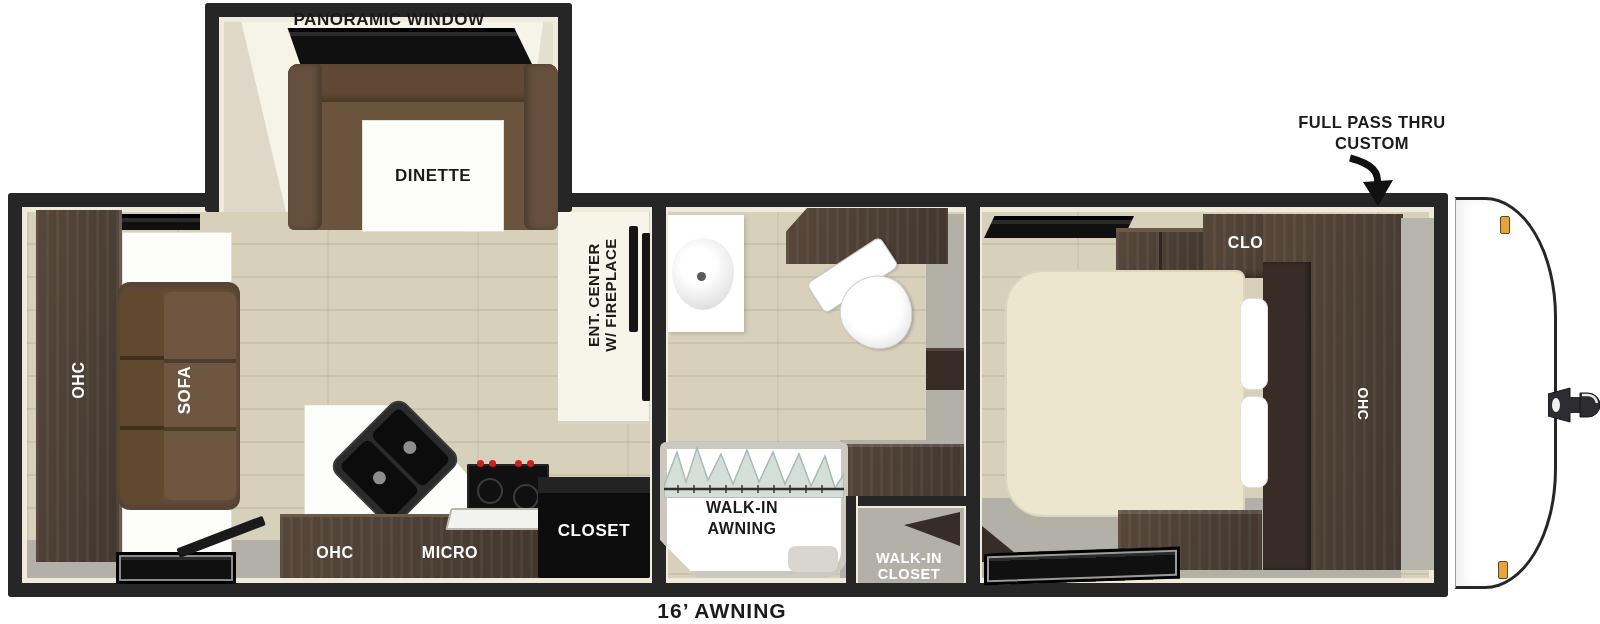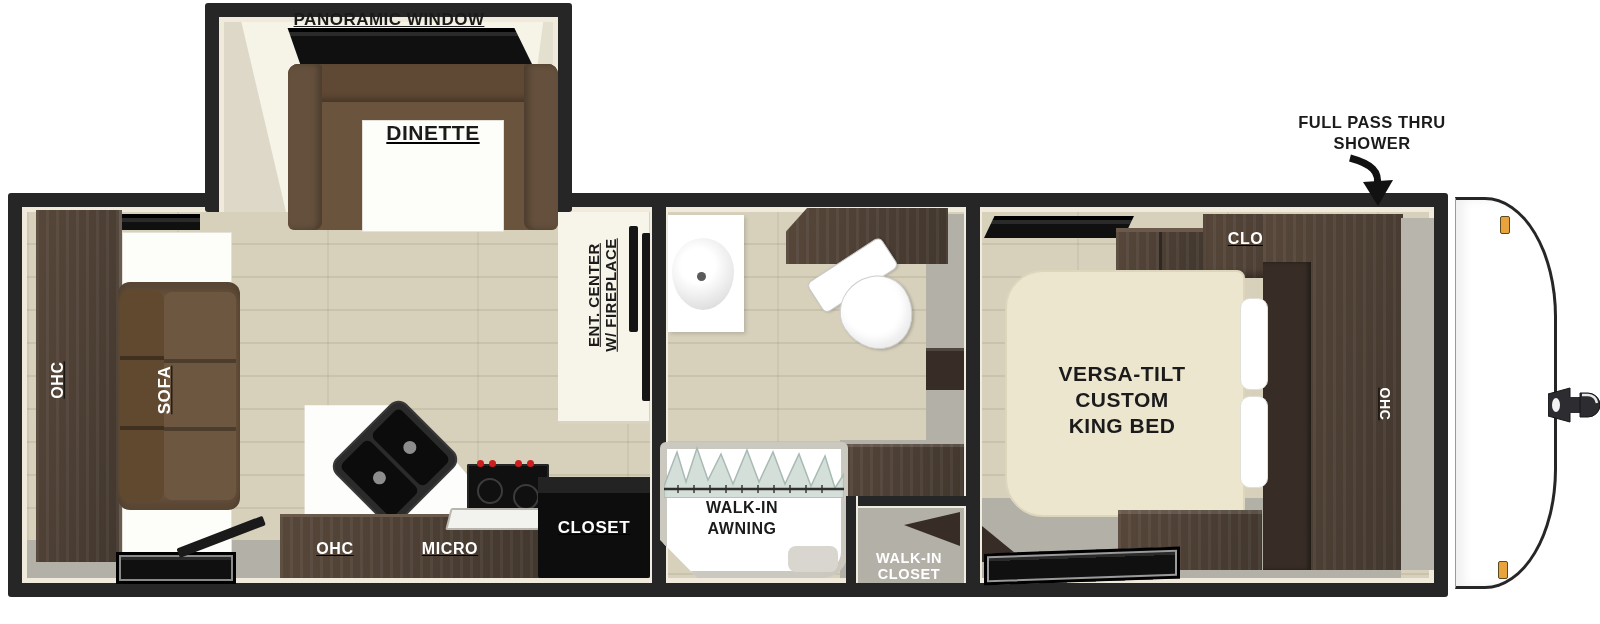--- a/index.html
+++ b/index.html
@@ -16,21 +16,21 @@
   .creamroom{background:#f6f3e7;}
   .walnut{background:
       repeating-linear-gradient(90deg, rgba(255,255,255,.05) 0 3px, transparent 3px 10px),
       linear-gradient(100deg,#57473a,#42372e);}
   .wdark{background:#382d26;}
   .whiteblock{background:#fdfdf9;border:1px solid #e4e2d8;box-sizing:border-box;}
   .blackglass{background:linear-gradient(180deg,#000 0 4px,#2a2a2a 4px 8px,#101010 8px);}
   
   .lbl{font-weight:bold;color:#1b1b1b;letter-spacing:.5px;white-space:nowrap;}
   .lblw{font-weight:bold;color:#ffffff;letter-spacing:.6px;white-space:nowrap;}
-  .cc{display:flex;justify-content:center;text-align:center;text-decoration:underline;}
+  .cc{display:flex;align-items:center;justify-content:center;text-align:center;}
   .col{display:flex;flex-direction:column;align-items:center;justify-content:center;text-align:center;}
   .rot-ccw{transform:rotate(-90deg);}
   .rot-cw{transform:rotate(90deg);}
   svg{display:block;}
 </style>
 </head>
 <body>
 
 <div id="stage">
 
@@ -52,21 +52,21 @@
   <div class="abs blackglass" style="left:280px;top:28px;width:252px;height:36px;clip-path:polygon(3% 0,93% 0,100% 100%,8% 100%);"></div>
   <div class="abs lbl cc" style="left:269px;top:10px;width:240px;height:20px;font-size:17px;">
     <span>PANORAMIC WINDOW</span>
   </div>
 
   <div class="abs" style="left:288px;top:64px;width:270px;height:166px;background:#6b543e;border-radius:10px 10px 6px 6px;"></div>
   <div class="abs" style="left:288px;top:64px;width:270px;height:38px;background:#5f4935;border-radius:10px 10px 4px 4px;box-shadow:inset 0 -4px 6px rgba(0,0,0,.25);"></div>
   <div class="abs" style="left:288px;top:64px;width:34px;height:166px;background:#64503c;border-radius:10px 4px 8px 8px;box-shadow:inset -4px 0 6px rgba(0,0,0,.25);"></div>
   <div class="abs" style="left:524px;top:64px;width:34px;height:166px;background:#64503c;border-radius:4px 10px 8px 8px;box-shadow:inset 4px 0 6px rgba(0,0,0,.25);"></div>
   <div class="abs whiteblock cc" style="left:362px;top:120px;width:142px;height:112px;">
-    <span class="lbl" style="font-size:21px;">DINETTE</span>
+    <span class="lbl" style="font-size:17px;">DINETTE</span>
   </div>
 
   <div class="abs blackglass" style="left:112px;top:214px;width:88px;height:16px;"></div>
 
   <div class="abs walnut" style="left:36px;top:210px;width:86px;height:352px;box-shadow:inset -3px 0 0 #6a5c50;"></div>
   <div class="abs cc" style="left:49px;top:350px;width:60px;height:60px;">
     <span class="lblw rot-ccw" style="font-size:16px;">OHC</span>
   </div>
 
   <div class="abs whiteblock" style="left:122px;top:232px;width:110px;height:52px;"></div>
@@ -190,43 +190,41 @@
   <div class="abs wdark" style="left:1263px;top:262px;width:48px;height:308px;box-shadow:inset -3px 0 4px rgba(0,0,0,.4);"></div>
   <div class="abs cc" style="left:1333px;top:374px;width:60px;height:60px;">
     <span class="lblw rot-cw" style="font-size:14px;">OHC</span>
   </div>
 
   <div class="abs" style="left:1401px;top:218px;width:33px;height:352px;background:#b8b5ad;"></div>
 
   <div class="abs" style="left:1005px;top:270px;width:240px;height:247px;background:#ece6cf;border:2px solid #ddd6bc;box-sizing:border-box;border-radius:38px 8px 8px 38px;"></div>
   <div class="abs" style="left:1240px;top:298px;width:26px;height:90px;background:#ffffff;border:1px solid #e0e0da;border-radius:10px;"></div>
   <div class="abs" style="left:1240px;top:396px;width:26px;height:90px;background:#ffffff;border:1px solid #e0e0da;border-radius:10px;"></div>
-  <div class="abs col" style="left:1012px;top:358px;width:220px;height:84px;line-height:26px;">
-    <span class="lbl" style="font-size:21px;">VERSA-TILT</span>
-    <span class="lbl" style="font-size:21px;">CUSTOM</span>
-    <span class="lbl" style="font-size:21px;">KING BED</span>
-  </div>
 
   <div class="abs walnut" style="left:1118px;top:510px;width:144px;height:60px;box-shadow:inset 0 4px 0 rgba(255,255,255,.12);"></div>
   <div class="abs wdark" style="left:982px;top:526px;width:44px;height:36px;clip-path:polygon(0 0,100% 100%,0 100%);"></div>
   <div class="abs blackglass" style="left:984px;top:550px;width:196px;height:32px;transform:skewY(-2deg);box-shadow:inset 0 0 0 3px #000, inset 0 0 0 5px #9a9a9a;"></div>
 
   <div class="abs" style="left:1455px;top:197px;width:102px;height:392px;background:#ffffff;border:3px solid #262626;border-left:1px solid #9a9a9a;box-sizing:border-box;border-radius:0 72px 72px 0 / 0 120px 120px 0;box-shadow:inset 8px 0 10px rgba(0,0,0,.06);"></div>
   <div class="abs" style="left:1500px;top:216px;width:8px;height:16px;background:#e8a33d;border:1px solid #5a4a1f;border-radius:2px;"></div>
   <div class="abs" style="left:1498px;top:561px;width:8px;height:16px;background:#e8a33d;border:1px solid #5a4a1f;border-radius:2px;"></div>
   <svg class="abs" style="left:1548px;top:382px;" width="52" height="50" viewBox="0 0 52 50">
     <path d="M0 12 L22 6 L22 40 L0 34 Z" fill="#2d2d31" stroke="#17171a" stroke-width="1"></path>
     <rect x="20" y="15" width="14" height="16" fill="#2d2d31"></rect>
     <path d="M32 11 h8 a12 12 0 0 1 0 24 h-8 z" fill="#2d2d31" stroke="#17171a" stroke-width="1"></path>
     <path d="M34 13 h6 a9 9 0 0 1 9 8" fill="none" stroke="#e9e9e9" stroke-width="2.5"></path>
     <ellipse cx="8" cy="23" rx="4" ry="7" fill="#f2f2f2"></ellipse>
   </svg>
 
   <div class="abs col" style="left:1282px;top:110px;width:180px;height:46px;line-height:21px;">
     <span class="lbl" style="font-size:16.5px;">FULL PASS THRU</span>
-    <span class="lbl" style="font-size:16.5px;">SHOWER</span>
+    <span class="lbl" style="font-size:16.5px;">CUSTOM</span>
   </div>
   <svg class="abs" style="left:1330px;top:152px;" width="70" height="56" viewBox="0 0 70 56">
     <path d="M20 6 C42 12 50 20 47 34" fill="none" stroke="#111111" stroke-width="7"></path>
     <polygon points="33,30 63,28 48,54" fill="#111111"></polygon>
   </svg>
+  <div class="abs cc" style="left:622px;top:598px;width:200px;height:26px;">
+    <span class="lbl" style="font-size:21px;letter-spacing:1px;">16’ AWNING</span>
+  </div>
 
 </div>
 
 </body></html>

